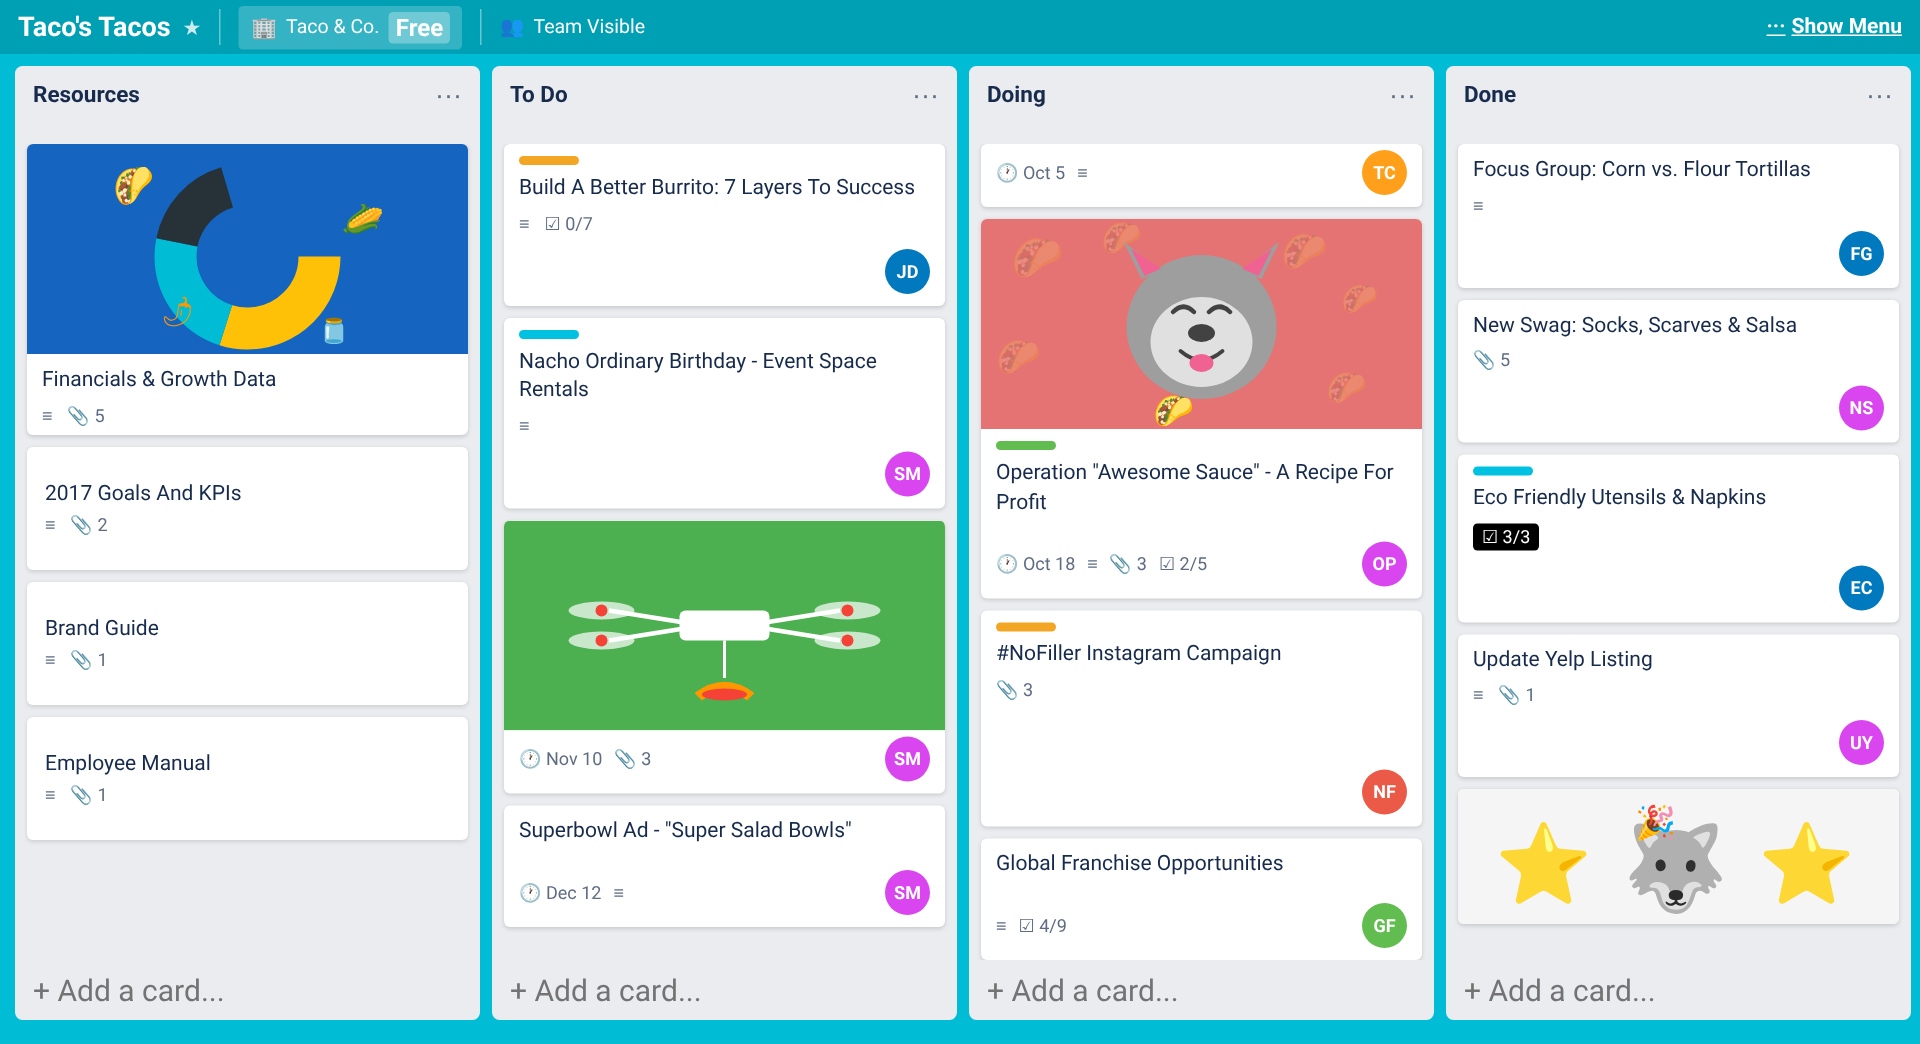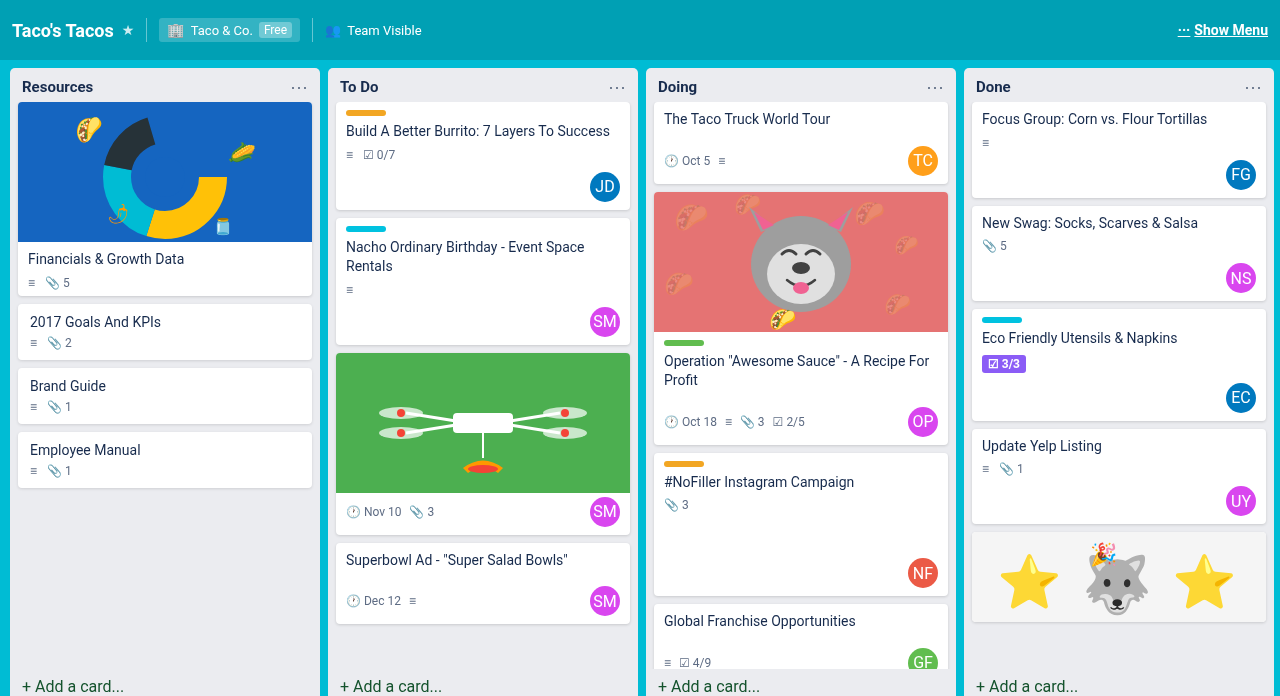--- a/index.html
+++ b/index.html
@@ -7,21 +7,21 @@
       font-family: -apple-system, BlinkMacSystemFont, "Segoe UI", Roboto, sans-serif;
       background: #00BCD4;
       width: 1280px;
       height: 696px;
       overflow: hidden;
     }
 
     
     #header {
       background: rgba(0,0,0,0.15);
-      height: 60px;
+      height: 36px;
       display: flex;
       align-items: center;
       padding: 0 12px;
       gap: 8px;
       color: white;
     }
     .header-title {
       font-size: 18px;
       font-weight: bold;
       color: white;
@@ -34,22 +34,22 @@
       border-radius: 3px;
       padding: 4px 8px;
       font-size: 13px;
       color: white;
     }
     .workspace-icon { font-size: 14px; }
     .free-badge {
       background: rgba(255,255,255,0.3);
       border-radius: 3px;
       padding: 1px 5px;
-      font-size: 12px;
-      font-weight: normal;
+      font-size: 16px;
+      font-weight: bold;
     }
     .header-team {
       display: flex; align-items: center; gap: 6px;
       font-size: 13px; color: white;
     }
     .header-right {
       margin-left: auto;
       display: flex; align-items: center; gap: 8px;
     }
     .show-menu-btn {
@@ -77,39 +77,39 @@
       width: 310px;
       min-width: 310px;
       display: flex;
       flex-direction: column;
       max-height: 100%;
     }
     .column-header {
       display: flex;
       align-items: flex-end;
       justify-content: space-between;
-      padding: 10px 12px 6px;
+      padding: 10px 12px 24px;
       font-size: 15px;
       font-weight: bold;
       color: #172B4D;
       flex-shrink: 0;
     }
     .col-menu-btn {
       background: none; border: none; cursor: pointer;
       font-size: 18px; color: #5E6C84; line-height: 1;
     }
     .column-cards {
       overflow-y: auto;
       padding: 0 8px;
       flex: 1;
     }
     .add-card-btn {
       padding: 8px 12px;
-      color: #14532d;
-      font-size: 16px;
+      color: #737373;
+      font-size: 20px;
       cursor: pointer;
       flex-shrink: 0;
     }
 
     
     .card {
       background: white;
       border-radius: 4px;
       margin-bottom: 8px;
       box-shadow: 0 1px 3px rgba(0,0,0,0.15);
@@ -148,47 +148,47 @@
       display: flex;
       align-items: center;
       justify-content: space-between;
       padding: 4px 10px 8px;
     }
     .card-footer-left { display: flex; align-items: center; gap: 8px; }
     .avatar {
       width: 30px; height: 30px; border-radius: 50%;
       overflow: hidden; flex-shrink: 0;
       display: flex; align-items: center; justify-content: center;
-      font-size: 16px; font-weight: normal; color: white;
+      font-size: 12px; font-weight: bold; color: white;
     }
     .badge-green {
-      background: #8b5cf6;
+      background: #000000;
       color: white;
       border-radius: 3px;
       padding: 2px 6px;
       font-size: 12px;
-      font-weight: bold;
+      font-weight: normal;
       display: flex; align-items: center; gap: 3px;
     }
     .badge-date {
       background: #61BD4F;
       color: white;
       border-radius: 3px;
       padding: 2px 8px;
       font-size: 12px;
       display: flex; align-items: center; gap: 4px;
     }
 
     
     .resource-card {
       background: white;
       border-radius: 4px;
       margin-bottom: 8px;
       box-shadow: 0 1px 3px rgba(0,0,0,0.12);
-      padding: 10px 12px;
+      padding: 23px 12px;
       cursor: pointer;
     }
     .resource-title { font-size: 14px; color: #172B4D; margin-bottom: 6px; }
 
     
     .card-svg-wrap {
       width: 100%;
       height: 140px;
       overflow: hidden;
     }
@@ -417,23 +417,20 @@
   </div>
 
   <div class="column">
     <div class="column-header">
       <span>Doing</span>
       <button class="col-menu-btn">···</button>
     </div>
     <div class="column-cards">
 
       <div class="card">
-        <div class="card-body">
-          <div class="card-title">The Taco Truck World Tour</div>
-        </div>
         <div class="card-footer">
           <div class="card-footer-left">
             <span class="meta-item">
                 <span class="meta-icon">🕐</span>
                 <span>Oct 5</span>
               </span>
             <span class="meta-item">
                 <span class="meta-icon">≡</span>
               </span>
           </div>

